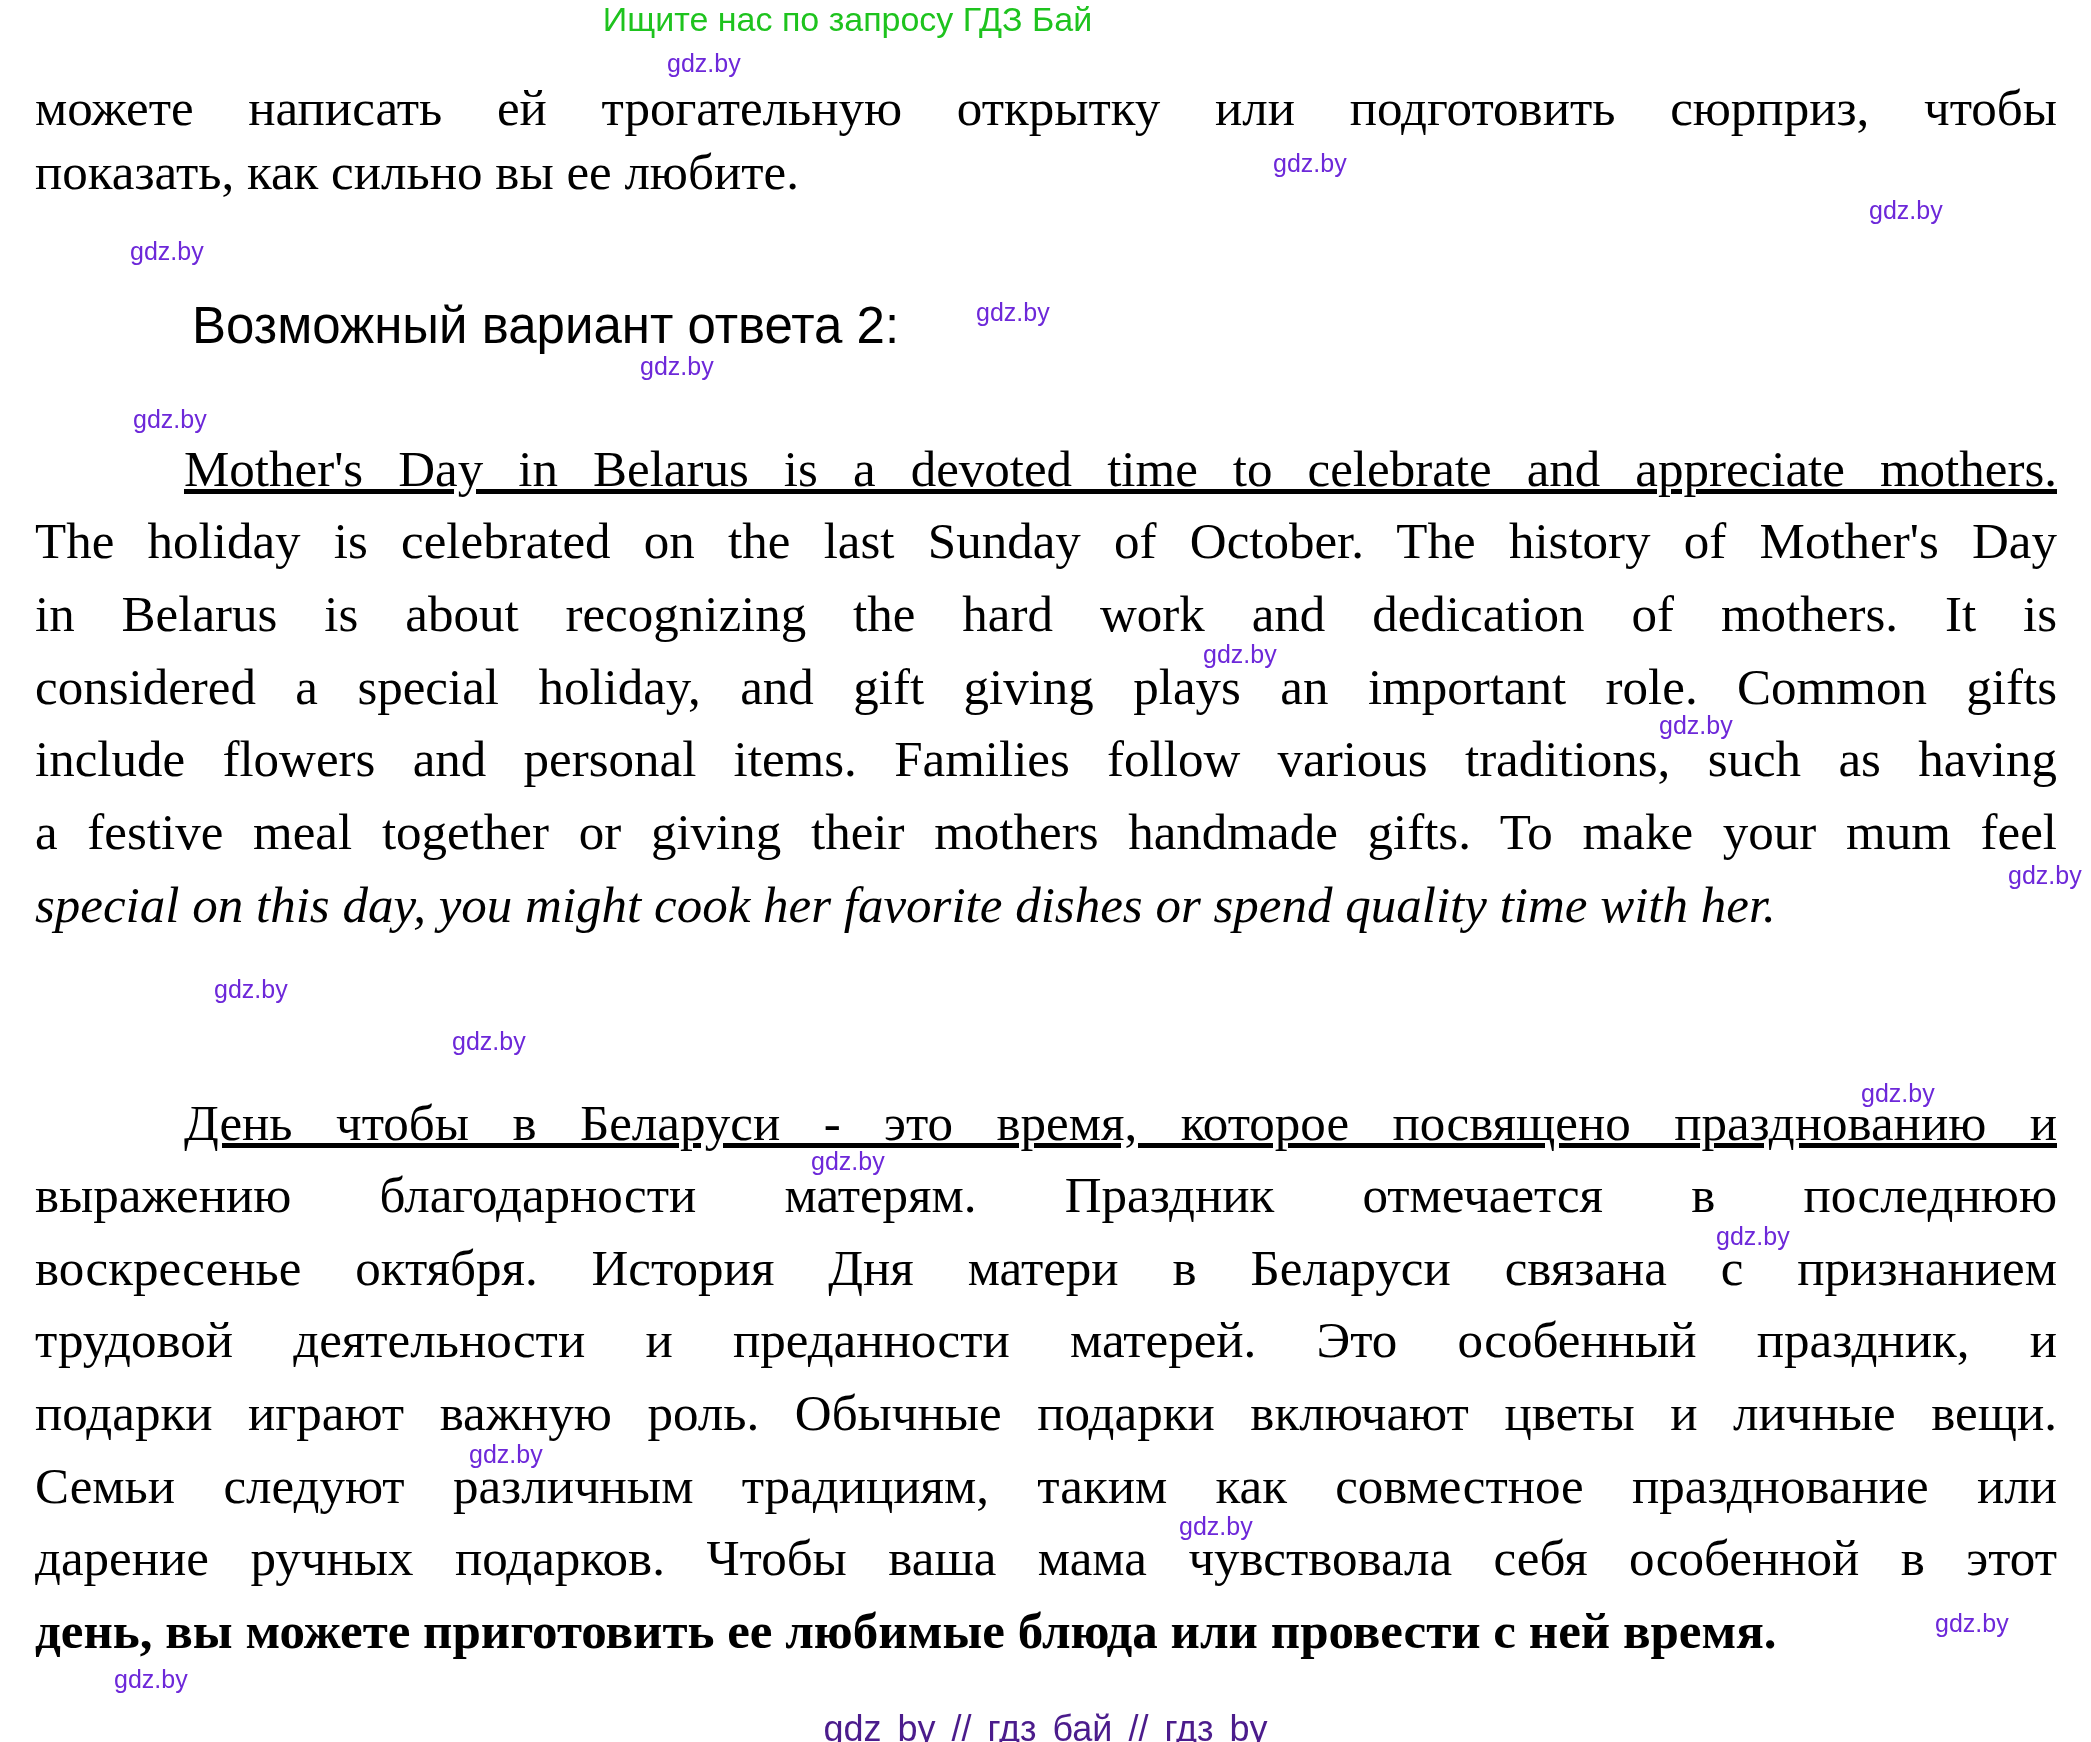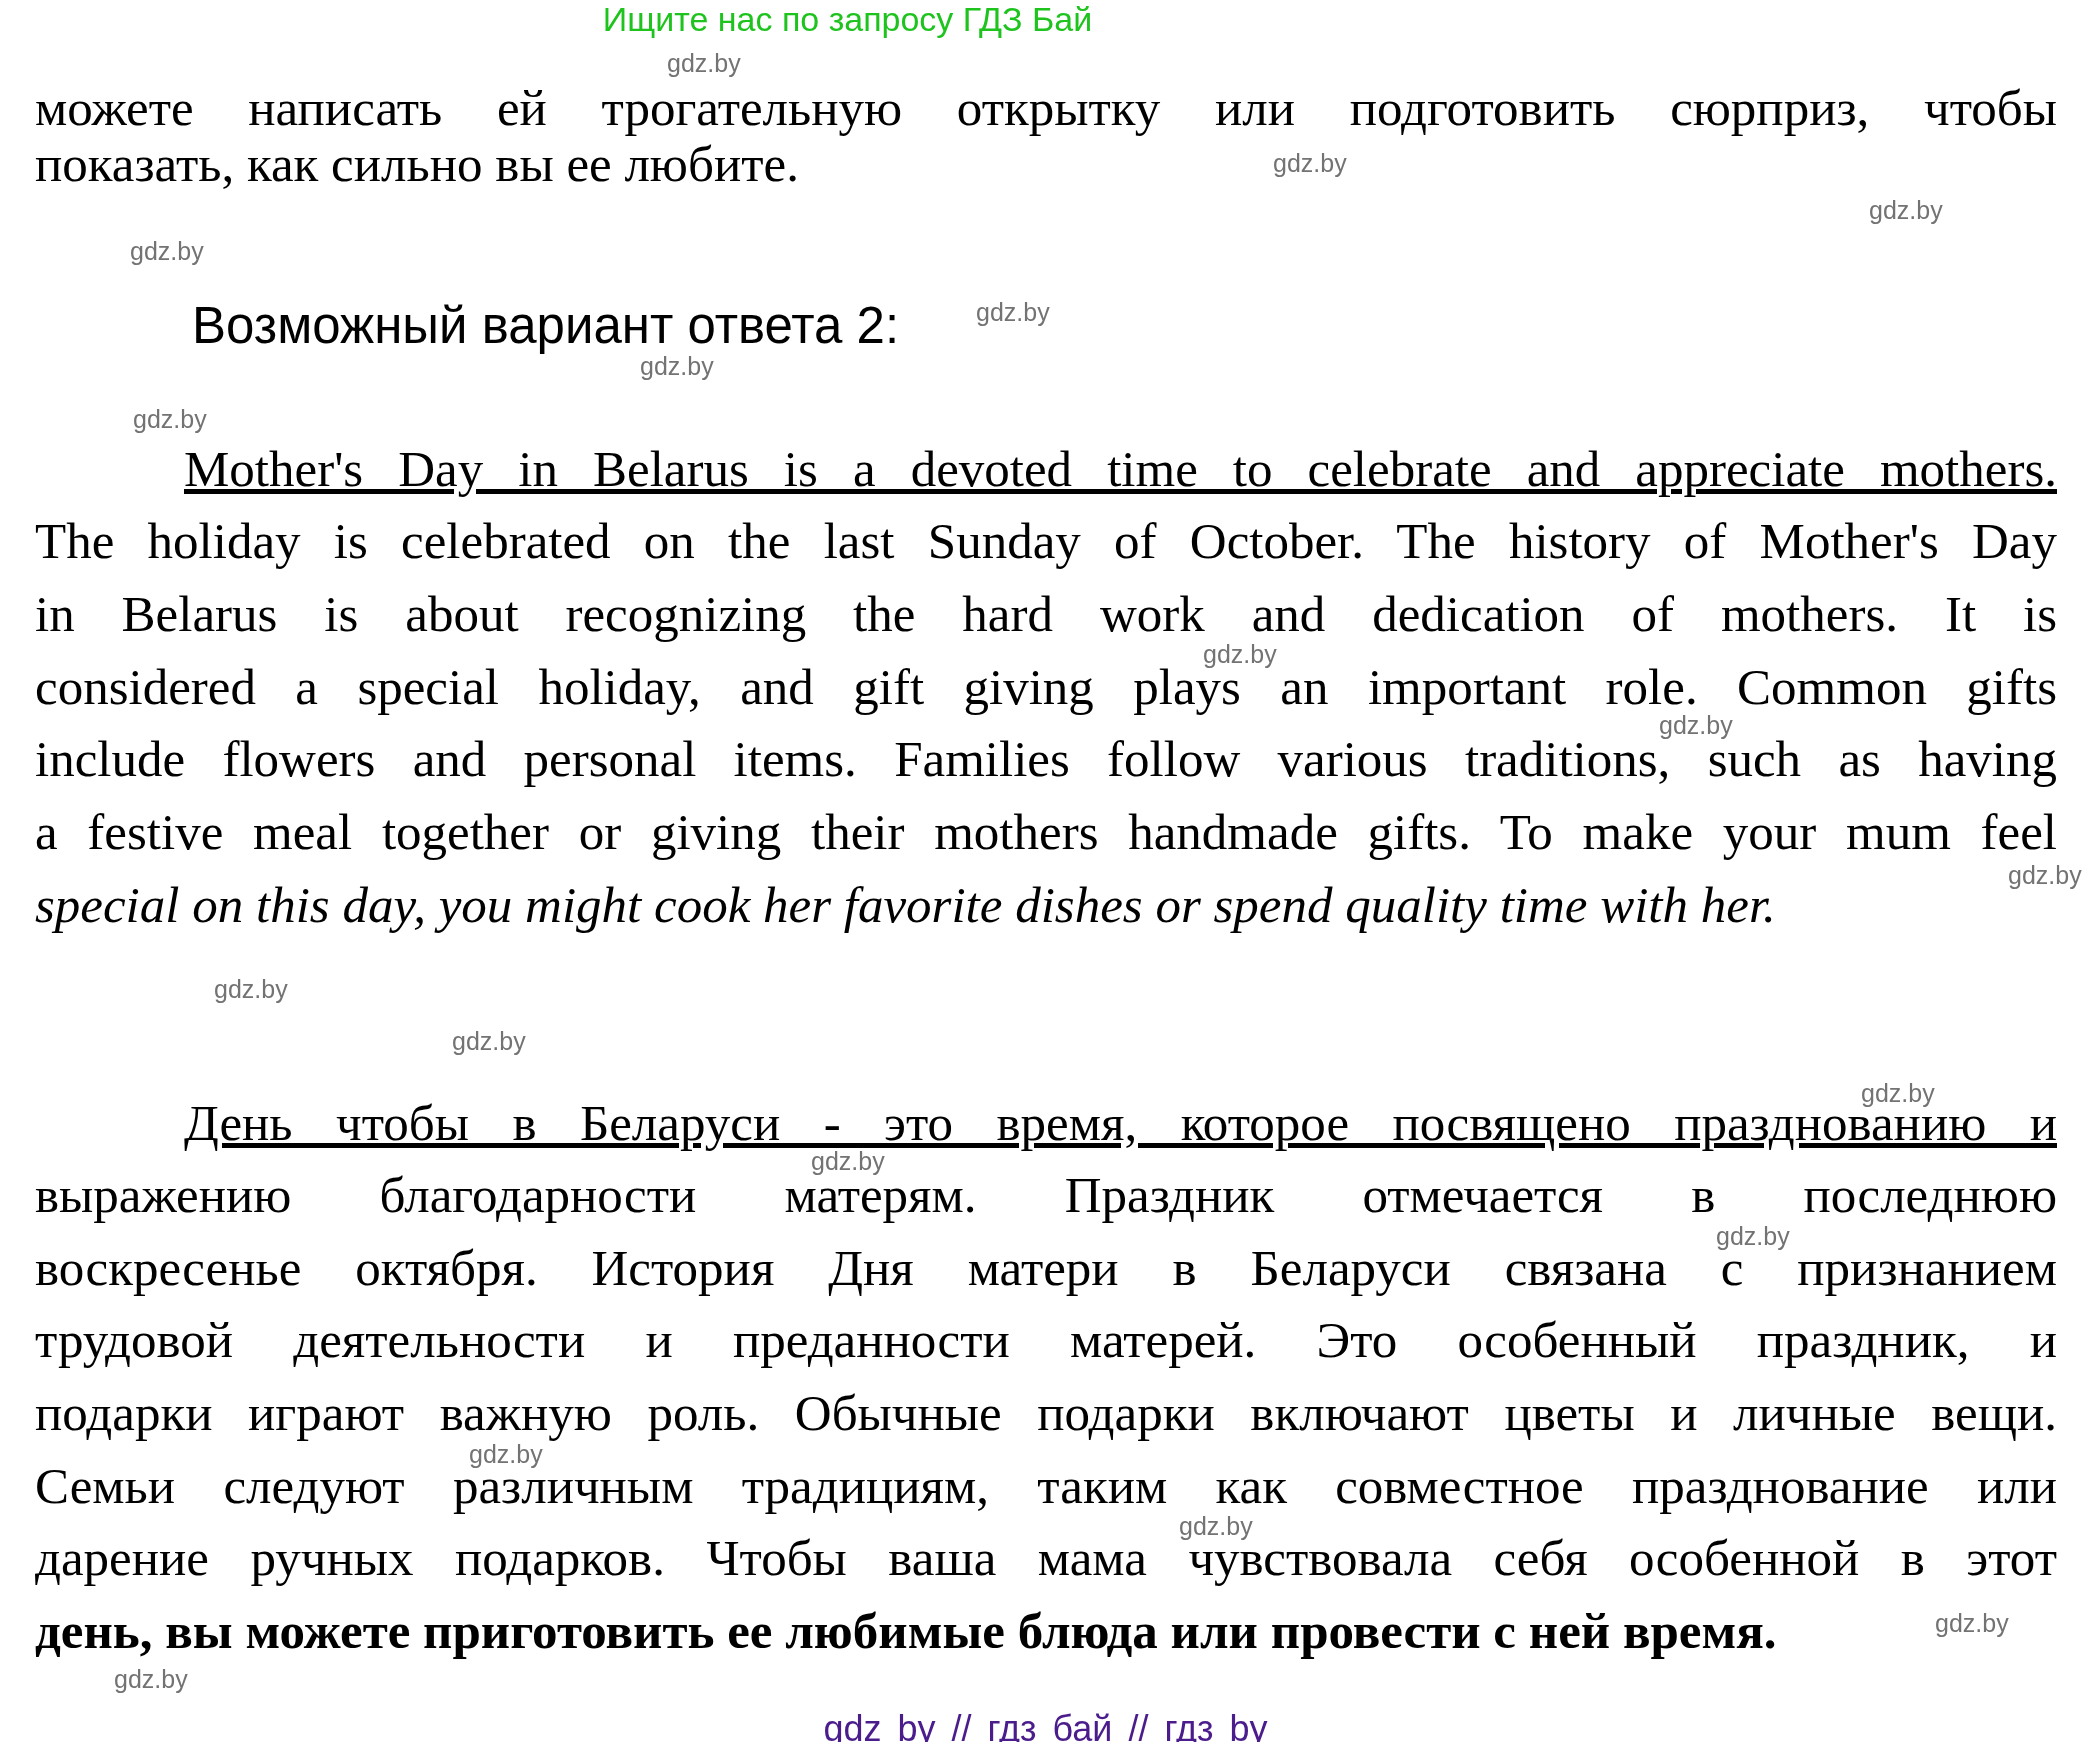--- a/index.html
+++ b/index.html
@@ -15,35 +15,35 @@
     color:#000; white-space:nowrap; text-align:justify; text-align-last:justify;
   }
   .line.last { text-align-last:left; }
   .line.indent { left:184px; width:1873px;text-decoration:underline; }
   .heading {
     position:absolute; left:192px; font-family:Liberation Sans, sans-serif;
     font-size:51px; line-height:73px; color:#000; white-space:nowrap;
   }
   .wm {
     position:absolute; font-family:"Liberation Sans", sans-serif;
-    font-size:25px; line-height:28px; color:#737373; white-space:nowrap;
+    font-size:25px; line-height:28px; color:#6d28d9; white-space:nowrap;
   }
   .footer {
     position:absolute; left:0; top:1709px; width:2091px; text-align:center;
     font-family:"Liberation Sans", sans-serif; font-size:36px; line-height:40px;
     color:#4b1c8c; word-spacing:6px;
   }
 </style>
 </head>
 <body>
 
 <div class="header">Ищите нас по запросу ГДЗ Бай</div>
 
 <div class="line" style="top:72px;">можете написать ей трогательную открытку или подготовить сюрприз, чтобы</div>
-<div class="line last" style="top:128px;">показать, как сильно вы ее любите.</div>
+<div class="line last" style="top:136px;">показать, как сильно вы ее любите.</div>
 
 <div class="heading" style="top:289px;">Возможный вариант ответа 2:</div>
 
 <div>
   <div class="line indent" style="top:433px;">Mother's Day in Belarus is a devoted time to celebrate and appreciate mothers.</div>
   <div class="line" style="top:505px;">The holiday is celebrated on the last Sunday of October. The history of Mother's Day</div>
   <div class="line" style="top:578px;">in Belarus is about recognizing the hard work and dedication of mothers. It is</div>
   <div class="line" style="top:651px;">considered a special holiday, and gift giving plays an important role. Common gifts</div>
   <div class="line" style="top:723px;">include flowers and personal items. Families follow various traditions, such as having</div>
   <div class="line" style="top:796px;">a festive meal together or giving their mothers handmade gifts. To make your mum feel</div>

